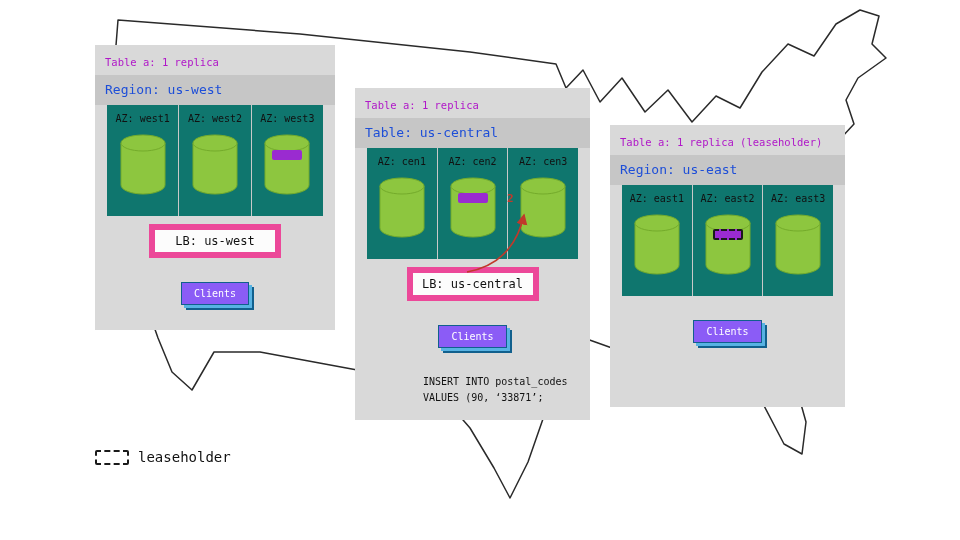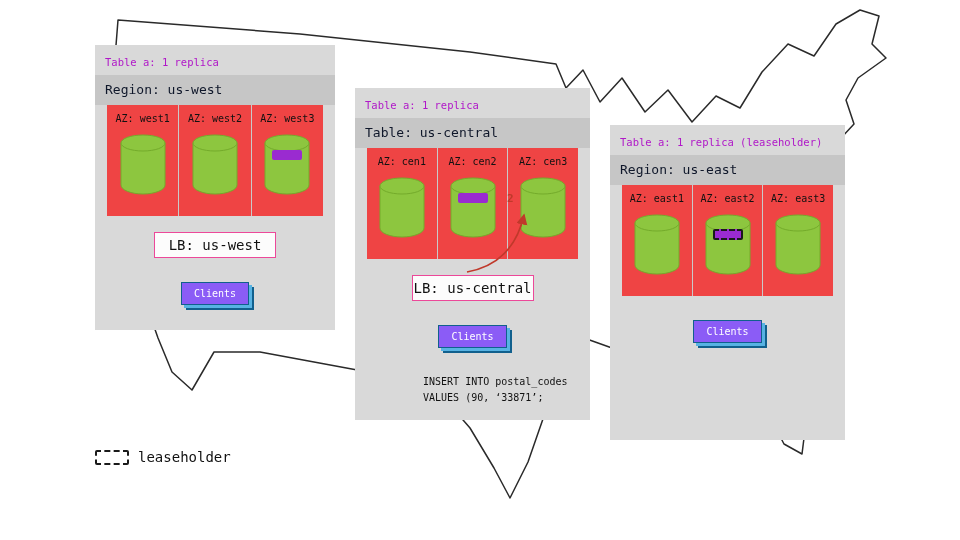--- a/index.html
+++ b/index.html
@@ -6,48 +6,48 @@
   body {
     width:960px; height:540px; position:relative; overflow:hidden;
     background:#ffffff;
     font-family:"DejaVu Sans Mono", monospace;
   }
   .map-layer { position:absolute; left:0; top:0; z-index:0; }
 
   .panel { position:absolute; background:#d9d9d9; z-index:2; }
   .panel-west    { left:95px;  top:45px;  width:240px; height:285px; }
   .panel-central { left:355px; top:88px;  width:235px; height:332px; }
-  .panel-east    { left:610px; top:125px; width:235px; height:315px; }
+  .panel-east    { left:610px; top:125px; width:235px; height:282px; }
 
   .panel-title {
     height:24px; line-height:24px; padding:5px 10px 1px;
     font-size:10.5px; font-weight:normal; color:#b018c8; white-space:nowrap;
   }
   .region-header {
     height:30px; line-height:30px; background:#c6c6c6;
-    padding-left:10px; font-size:13px; color:#0f172a; white-space:nowrap;
+    padding-left:10px; font-size:13px; color:#1d4ed8; white-space:nowrap;
   }
   .az-row { display:flex; margin:0 12px; }
   .az {
-    flex:1; background:#ef4444; text-align:center;
+    flex:1; background:#0f766e; text-align:center;
     padding:8px 0 16px; border-right:1px solid #c9c9c9;
   }
   .az:last-child { border-right:none; }
   .az-label { font-size:10px; color:#111; margin-bottom:10px; white-space:nowrap; }
   .cyl { position:relative; display:inline-block; width:46px; height:62px; }
   .replica {
     position:absolute; top:16px; left:50%; transform:translateX(-50%);
     width:30px; height:10px; background:#9a2bd0; border-radius:2px;
   }
   .replica.leaseholder {
     width:26px; height:7px; top:15px; border:2px dashed #1a1a1a;
   }
   .lb {
-    width:120px; margin:16px auto; background:#fcfcfc; border:1px solid #ec4899;
-    font-size:14px; color:#111; text-align:center; padding:4px 0; white-space:nowrap;
+    width:120px; margin:8px auto; background:#fcfcfc; border:6px solid #ec4899;
+    font-size:12px; color:#111; text-align:center; padding:4px 0; white-space:nowrap;
   }
   .clients-wrap { text-align:center; margin-top:24px; }
   .clients {
     display:inline-block; background:#8b5cf6; border:1px solid #11608d;
     color:#ffffff; font-size:10px; padding:5px 12px;
     font-family:"DejaVu Sans Mono", monospace;
     box-shadow:3px 3px 0 0 #57b3e3, 5px 5px 0 0 #11608d;
   }
   .query { margin:26px 0 0 68px; font-size:10px; line-height:1.6; color:#111; }
 

